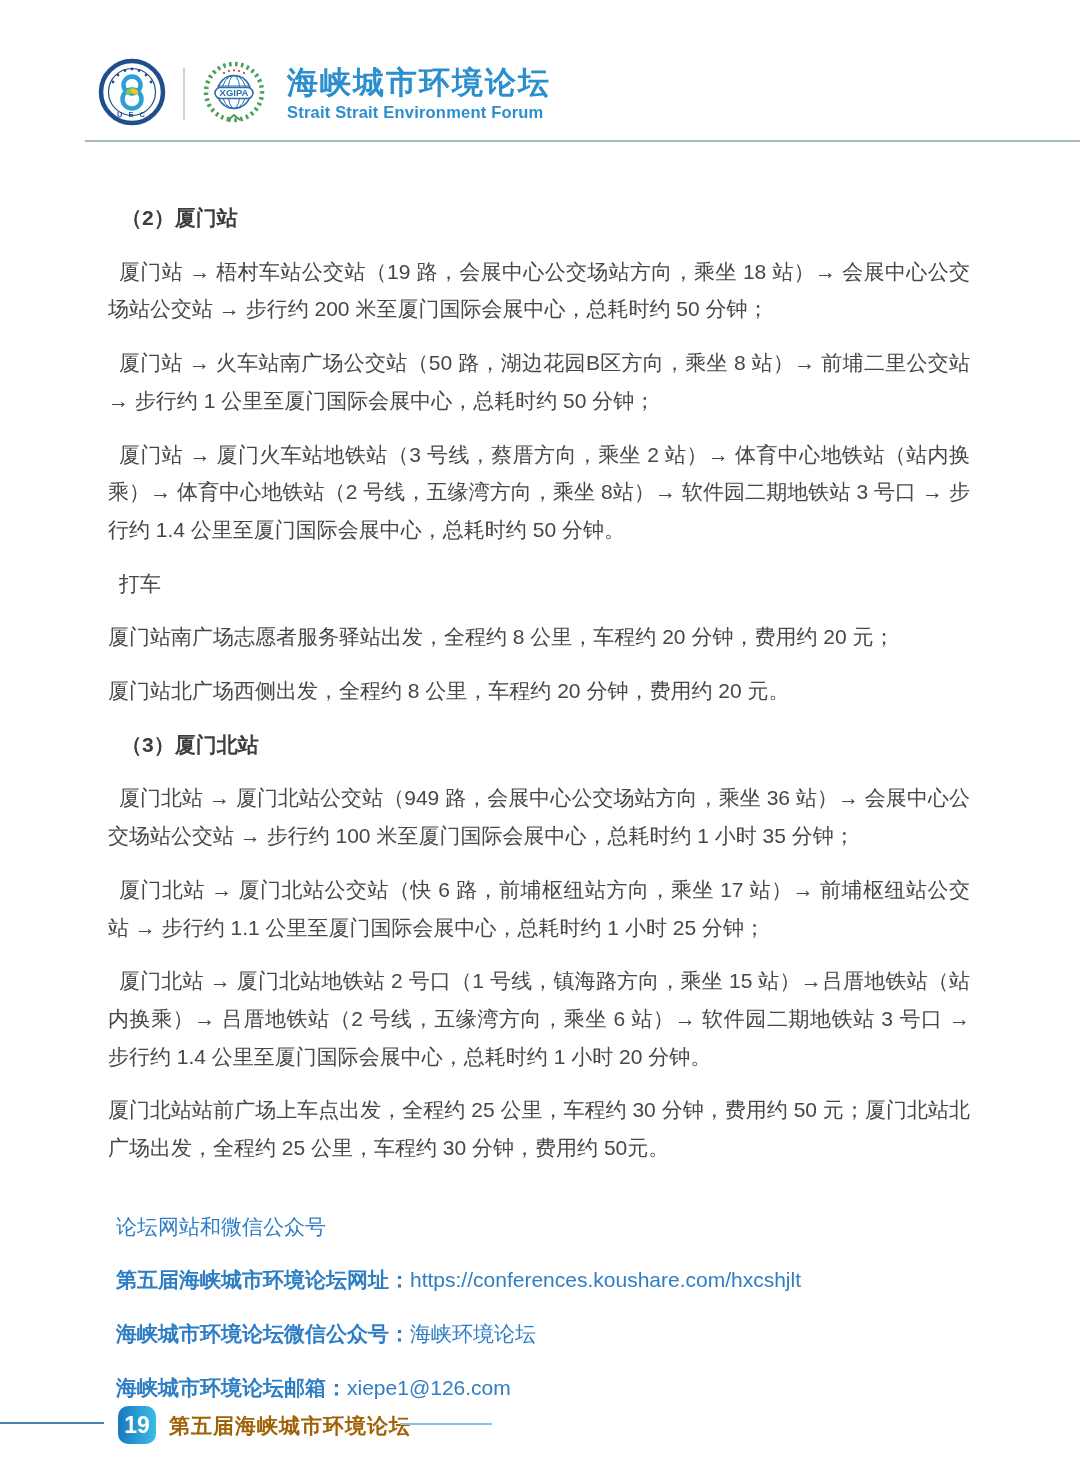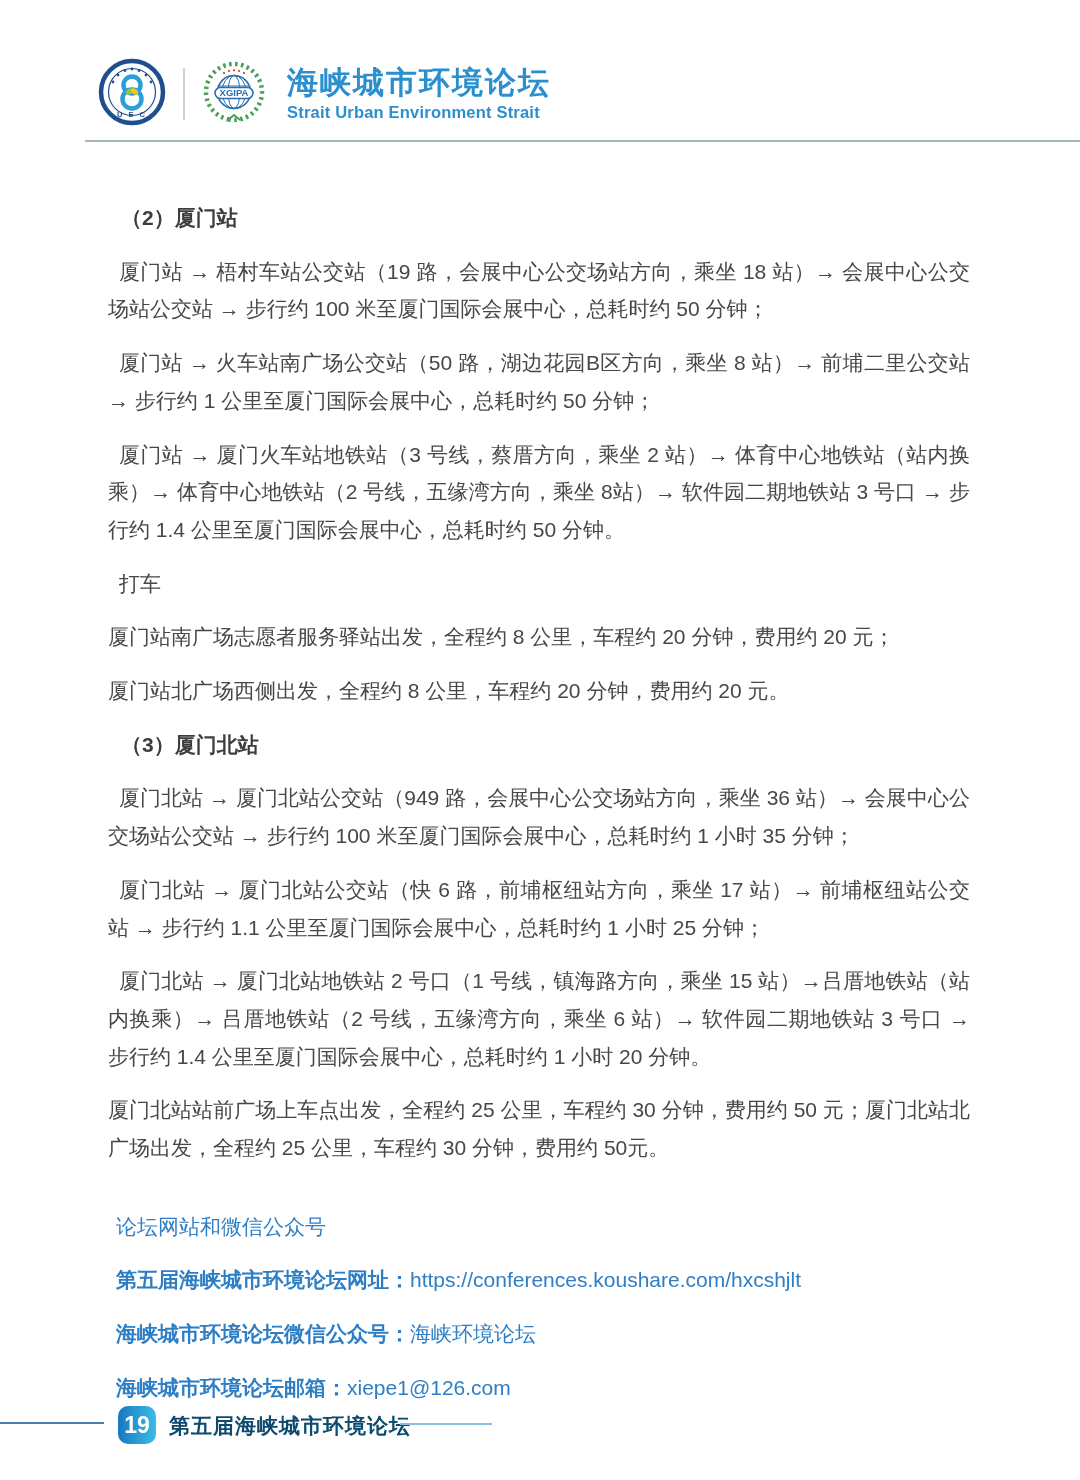--- a/index.html
+++ b/index.html
@@ -94,21 +94,21 @@
     font-weight: 700;
     display: flex;
     align-items: center;
     justify-content: center;
   }
   .footer-label {
     position: absolute;
     left: 169px; top: 1412px;
     font-size: 21px;
     font-weight: 600;
-    color: #0c4a6e;
+    color: #a16207;
     letter-spacing: 1px;
   }
   .footer-line-right {
     position: absolute;
     left: 400px; top: 1423px;
     width: 92px; height: 2px;
     background: #8cc0e2;
   }
 </style>
 </head>
@@ -163,30 +163,30 @@
         <line x1="17.5" y1="28" x2="50.5" y2="28" stroke="#2a6fb0" stroke-width="1"></line>
         <line x1="17.5" y1="40" x2="50.5" y2="40" stroke="#2a6fb0" stroke-width="1"></line>
 
         <rect x="15" y="29.5" width="38" height="11" rx="5.5" fill="#ffffff" stroke="#2a6fb0" stroke-width="1.6"></rect>
         <text x="34" y="38.3" text-anchor="middle" font-size="9.5" font-weight="bold" fill="#2a6fb0" font-family="Liberation Sans, sans-serif">XGIPA</text>
       </svg>
     </span>
 
     <span class="header-titles">
       <span class="header-title-zh">海峡城市环境论坛</span>
-      <span class="header-title-en">Strait Urban Environment Strait</span>
+      <span class="header-title-en">Strait Strait Environment Forum</span>
     </span>
   </div>
 
   <div class="header-rule"></div>
 
   <div class="main-text">
     <div id="sections-root">
         <p class="heading">（2）厦门站</p>
-        <p>厦门站 → 梧村车站公交站（19 路，会展中心公交场站方向，乘坐 18 站）→ 会展中心公交场站公交站 → 步行约 100 米至厦门国际会展中心，总耗时约 50 分钟；</p>
+        <p>厦门站 → 梧村车站公交站（19 路，会展中心公交场站方向，乘坐 18 站）→ 会展中心公交场站公交站 → 步行约 200 米至厦门国际会展中心，总耗时约 50 分钟；</p>
         <p>厦门站 → 火车站南广场公交站（50 路，湖边花园B区方向，乘坐 8 站）→ 前埔二里公交站 → 步行约 1 公里至厦门国际会展中心，总耗时约 50 分钟；</p>
         <p>厦门站 → 厦门火车站地铁站（3 号线，蔡厝方向，乘坐 2 站）→ 体育中心地铁站（站内换乘）→ 体育中心地铁站（2 号线，五缘湾方向，乘坐 8站）→ 软件园二期地铁站 3 号口 → 步行约 1.4 公里至厦门国际会展中心，总耗时约 50 分钟。</p>
         <p>打车</p>
         <p class="flush">厦门站南广场志愿者服务驿站出发，全程约 8 公里，车程约 20 分钟，费用约 20 元；</p>
         <p class="flush">厦门站北广场西侧出发，全程约 8 公里，车程约 20 分钟，费用约 20 元。</p>
         <p class="heading">（3）厦门北站</p>
         <p>厦门北站 → 厦门北站公交站（949 路，会展中心公交场站方向，乘坐 36 站）→ 会展中心公交场站公交站 → 步行约 100 米至厦门国际会展中心，总耗时约 1 小时 35 分钟；</p>
         <p>厦门北站 → 厦门北站公交站（快 6 路，前埔枢纽站方向，乘坐 17 站）→ 前埔枢纽站公交站 → 步行约 1.1 公里至厦门国际会展中心，总耗时约 1 小时 25 分钟；</p>
         <p>厦门北站 → 厦门北站地铁站 2 号口（1 号线，镇海路方向，乘坐 15 站）→吕厝地铁站（站内换乘）→ 吕厝地铁站（2 号线，五缘湾方向，乘坐 6 站）→ 软件园二期地铁站 3 号口 → 步行约 1.4 公里至厦门国际会展中心，总耗时约 1 小时 20 分钟。</p>
         <p class="flush">厦门北站站前广场上车点出发，全程约 25 公里，车程约 30 分钟，费用约 50 元；厦门北站北广场出发，全程约 25 公里，车程约 30 分钟，费用约 50元。</p>

